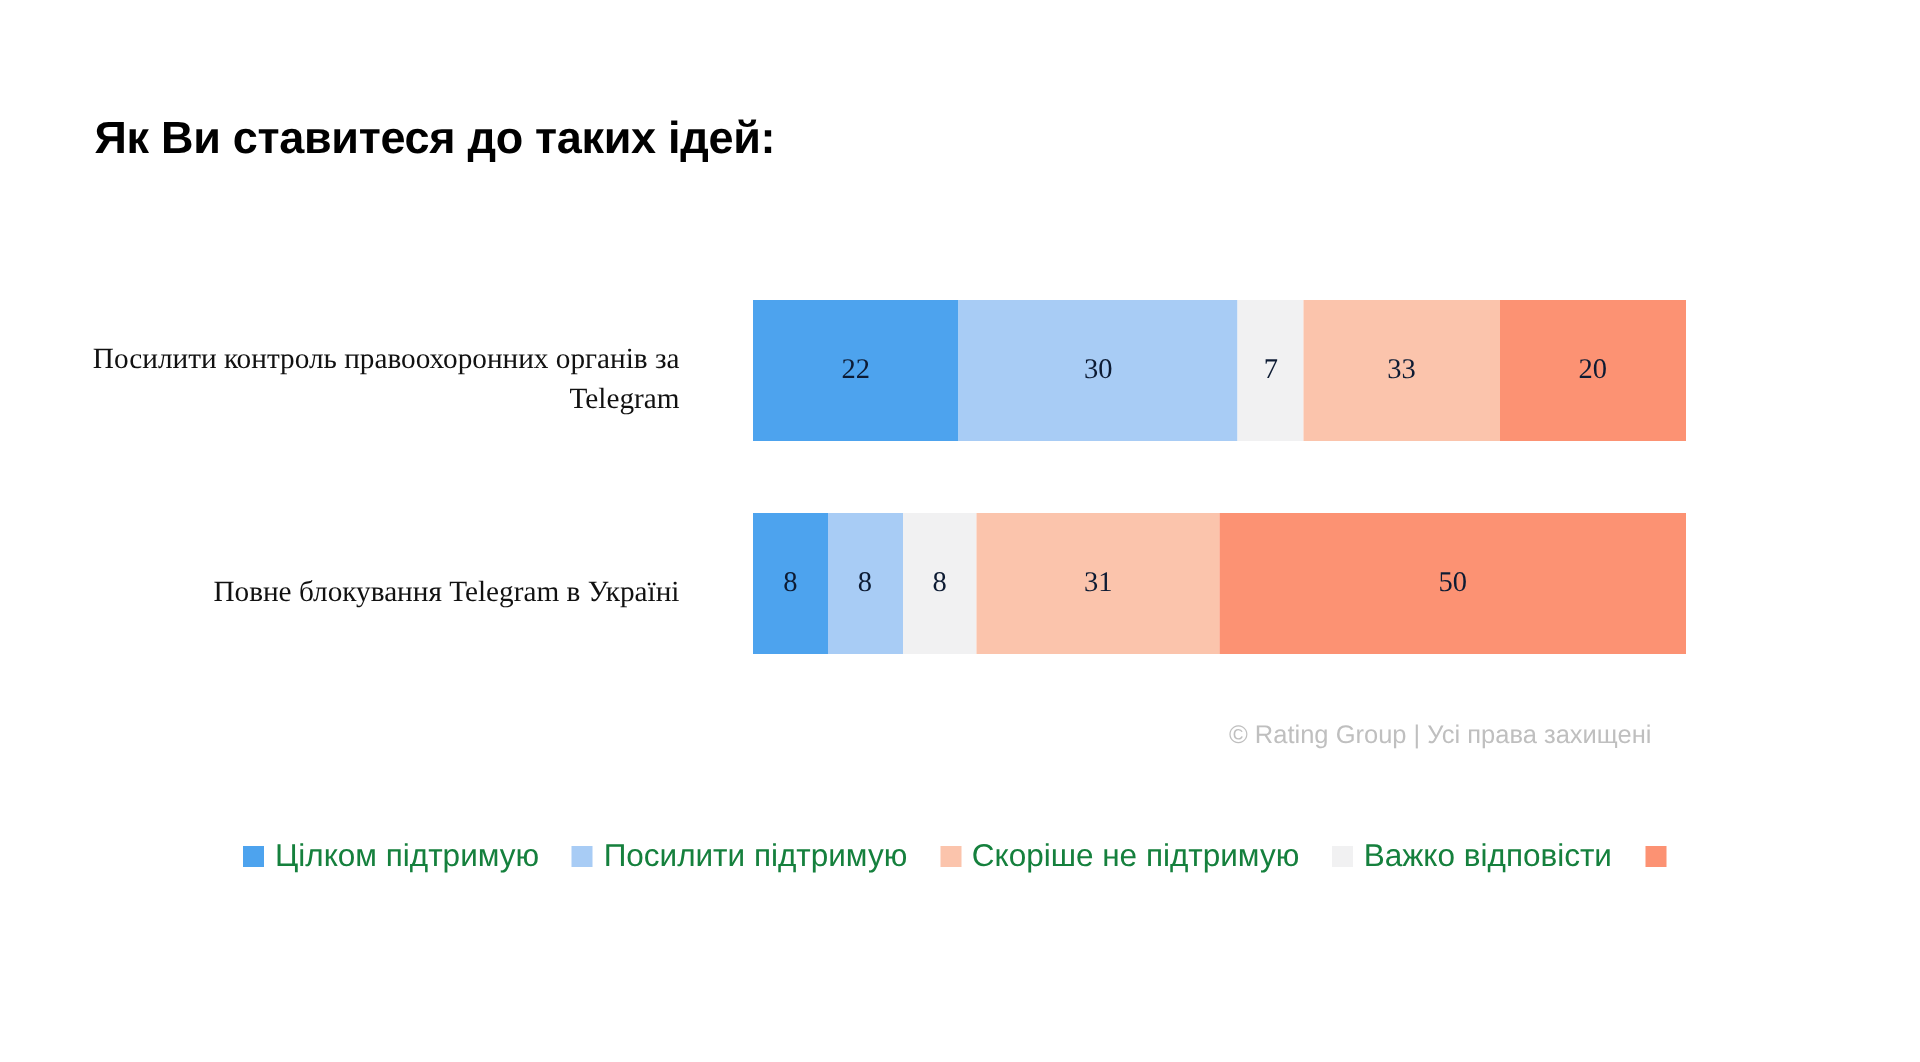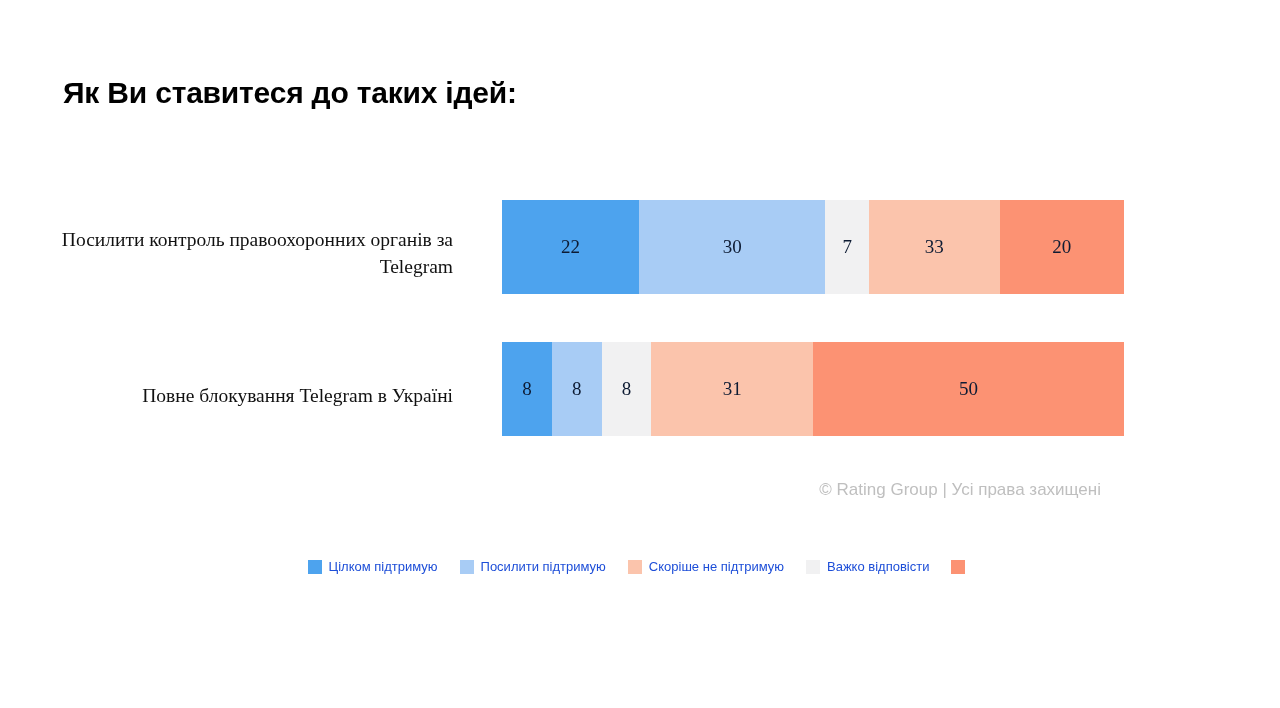--- a/index.html
+++ b/index.html
@@ -106,22 +106,22 @@
   .legend-item:last-child { margin-right: 0; }
 
   .legend-swatch {
     width: 14px;
     height: 14px;
     margin-right: 7px;
     flex: 0 0 auto;
   }
 
   .legend-label {
-    font-size: 13px;
-    color: #1d4ed8;
+    font-size: 21px;
+    color: #15803d;
     white-space: nowrap;
   }
 </style>
 </head>
 <body>
 
 <div class="chart-title">Як Ви ставитеся до таких ідей:</div>
 
 <div class="plot-area">
 

